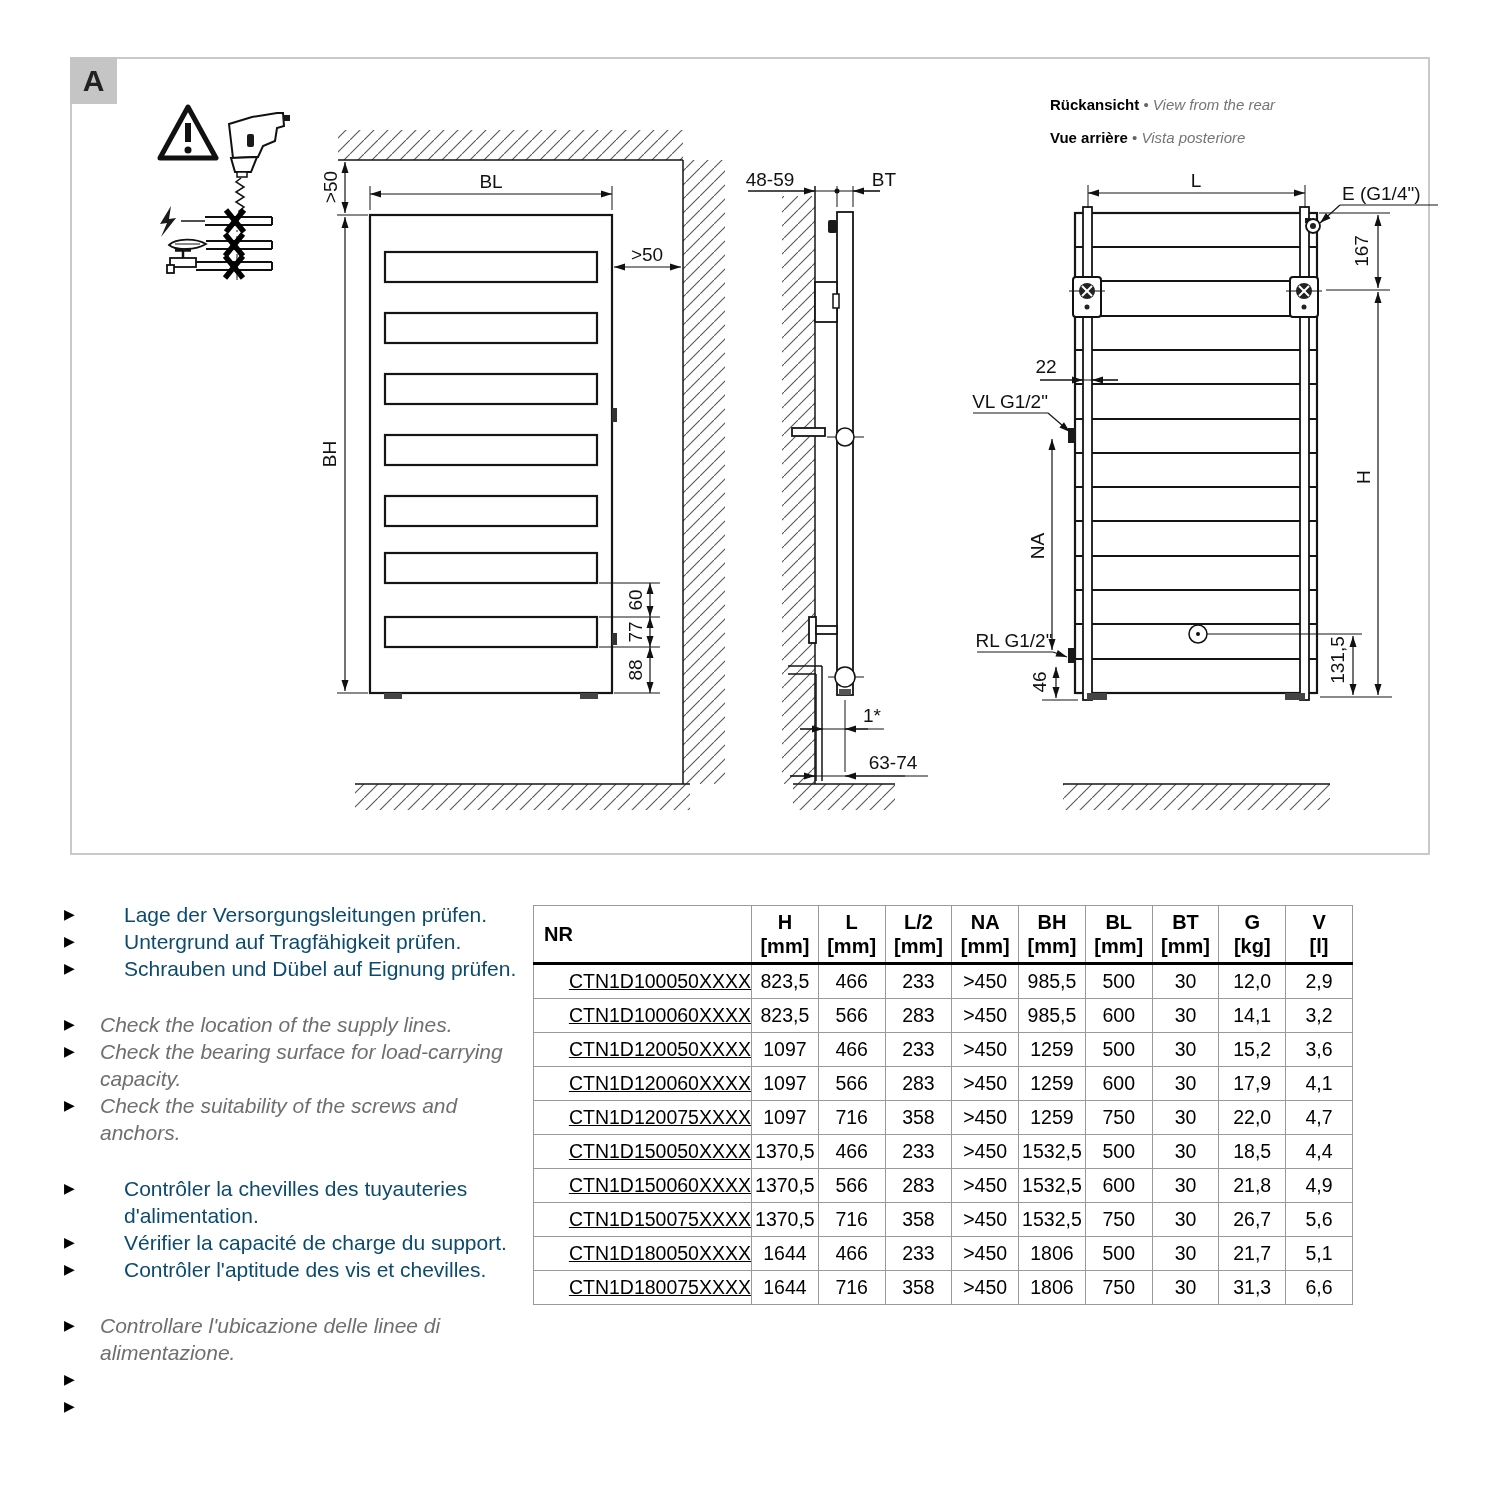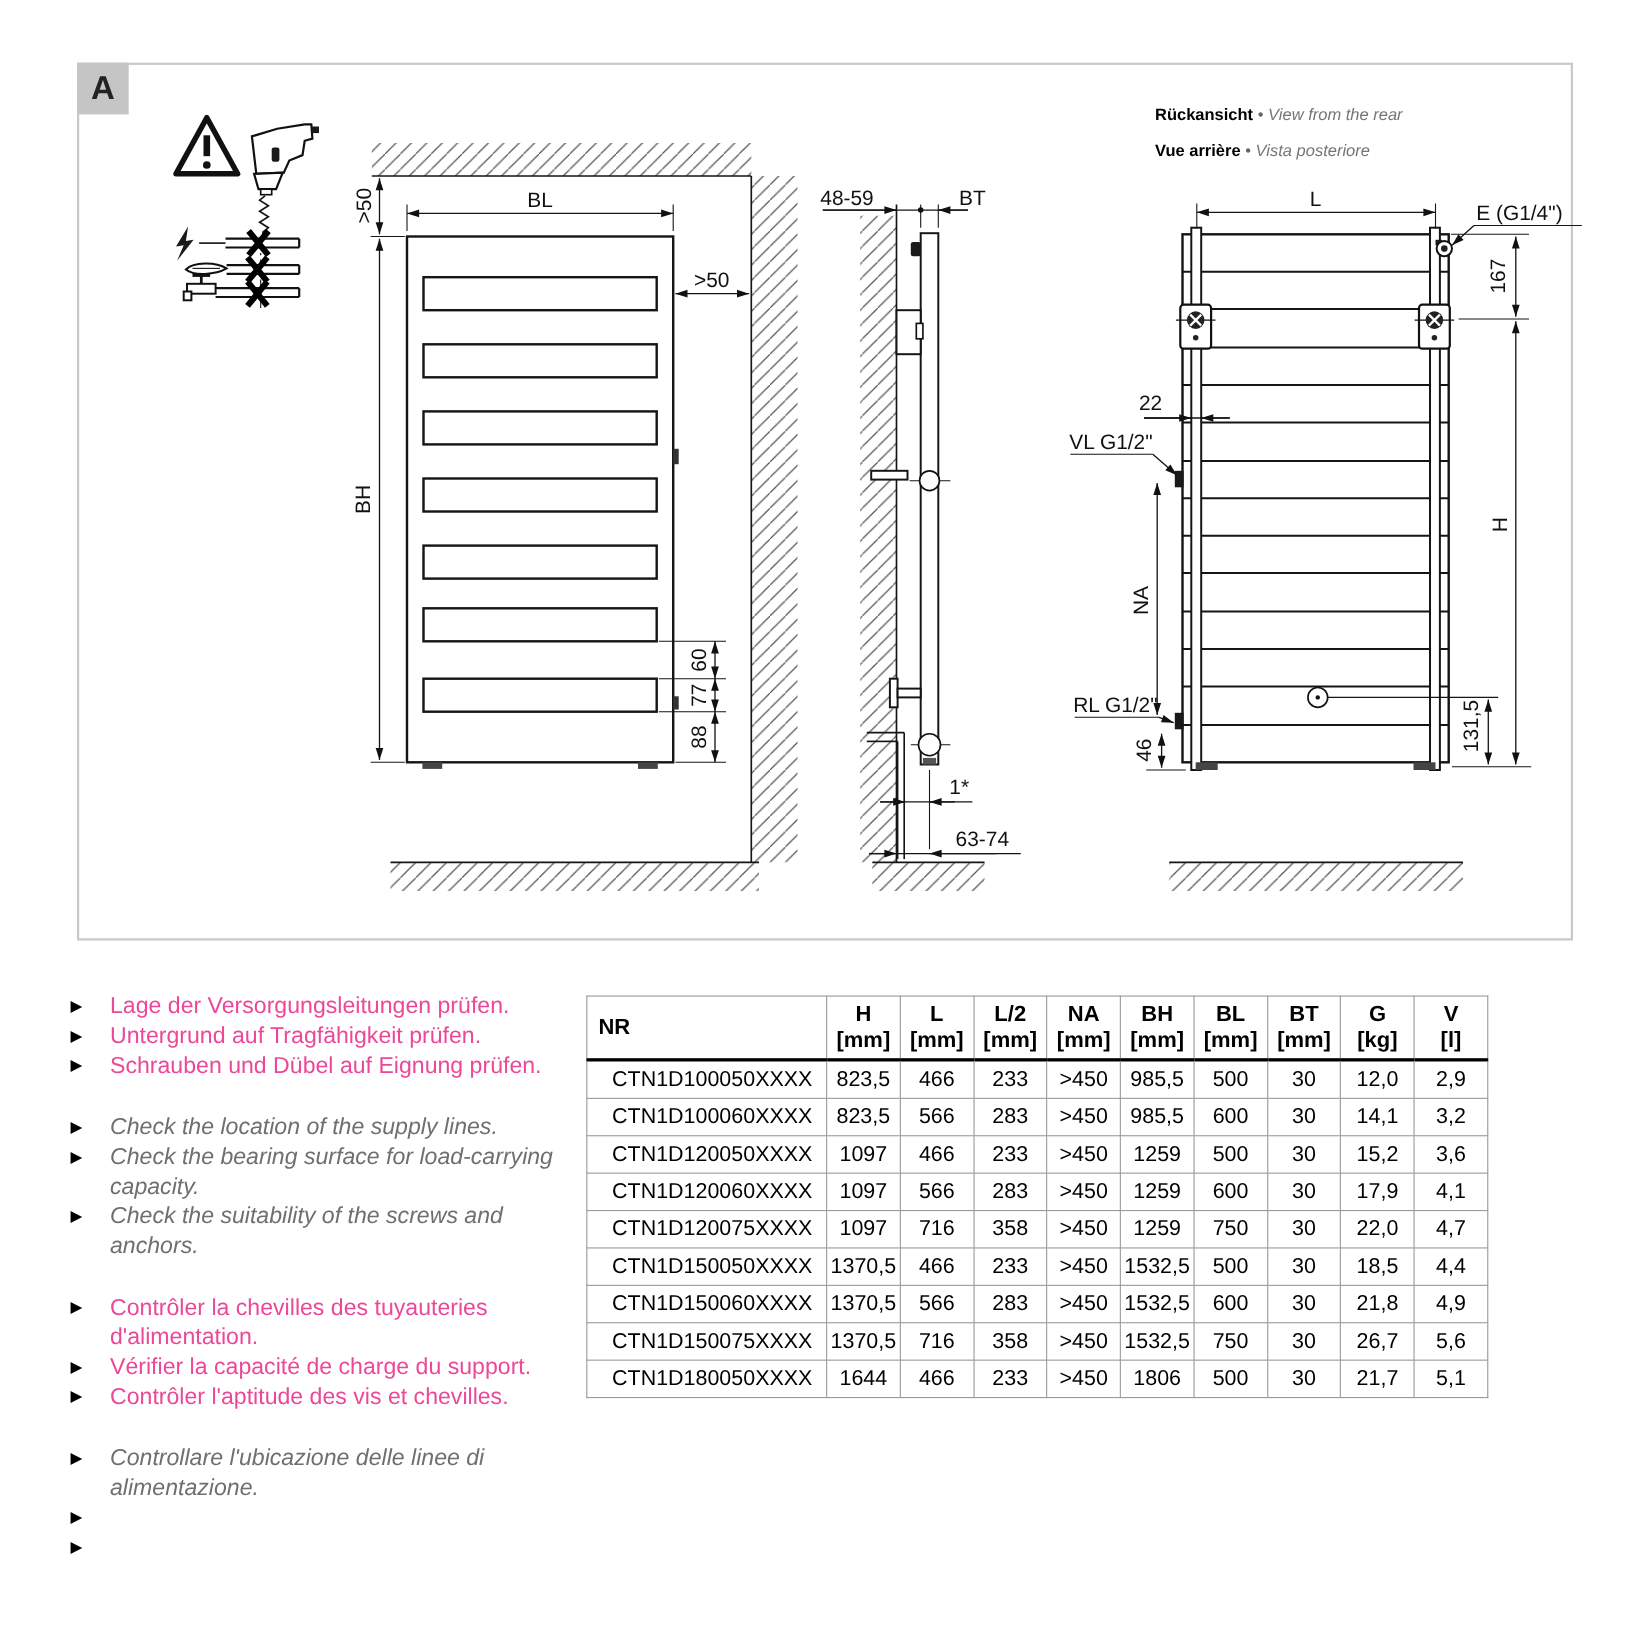--- a/index.html
+++ b/index.html
@@ -26,30 +26,30 @@
   .rt-bold{font-weight:700;color:#000;}
   .rt-dot{color:#666;}
   .rt-ital{font-style:italic;color:#757575;}
 
   
   .instructions{position:absolute;left:64px;top:901px;width:470px;}
   .lang-group{margin-bottom:29px;}
   .b-item{display:flex;align-items:flex-start;font-size:21px;line-height:27px;}
   .marker{width:36px;flex:0 0 36px;font-size:14px;line-height:27px;color:#000;}
   .b-text{width:412px;}
-  .lang-de .b-text,.lang-fr .b-text{color:#ec4899;}
+  .lang-de .b-text,.lang-fr .b-text{color:#0c4a6e;margin-left:24px;}
   .lang-en .b-text,.lang-it .b-text{color:#6f6f6f;font-style:italic;}
 
   
   .spec-table{position:absolute;left:533px;top:905px;width:820px;border-collapse:collapse;table-layout:fixed;}
   .spec-table th,.spec-table td{border:1px solid #999;text-align:center;padding:0;background:#fff;}
   .spec-table th{font-size:20px;font-weight:700;height:56px;line-height:24px;border-bottom:3px solid #000;}
   .spec-table td{font-size:19.5px;height:33px;}
   .spec-table th:first-child{text-align:left;padding-left:10px;}
-  .spec-table td.nr{text-align:center;padding-left:10px;}
+  .spec-table td.nr{text-align:right;padding-left:10px;text-decoration:underline;}
   .col-nr{width:218px;}
 </style>
 </head>
 <body>
 
 <div id="page">
 
   <div class="panelA"></div>
   <div class="tabA">A</div>
 
@@ -524,16 +524,28 @@
           <td>1644</td>
           <td>466</td>
           <td>233</td>
           <td>&gt;450</td>
           <td>1806</td>
           <td>500</td>
           <td>30</td>
           <td>21,7</td>
           <td>5,1</td>
         </tr>
+        <tr>
+          <td class="nr">CTN1D180075XXXX</td>
+          <td>1644</td>
+          <td>716</td>
+          <td>358</td>
+          <td>&gt;450</td>
+          <td>1806</td>
+          <td>750</td>
+          <td>30</td>
+          <td>31,3</td>
+          <td>6,6</td>
+        </tr>
       </tbody>
   </table>
 
 </div>
 
 </body></html>

